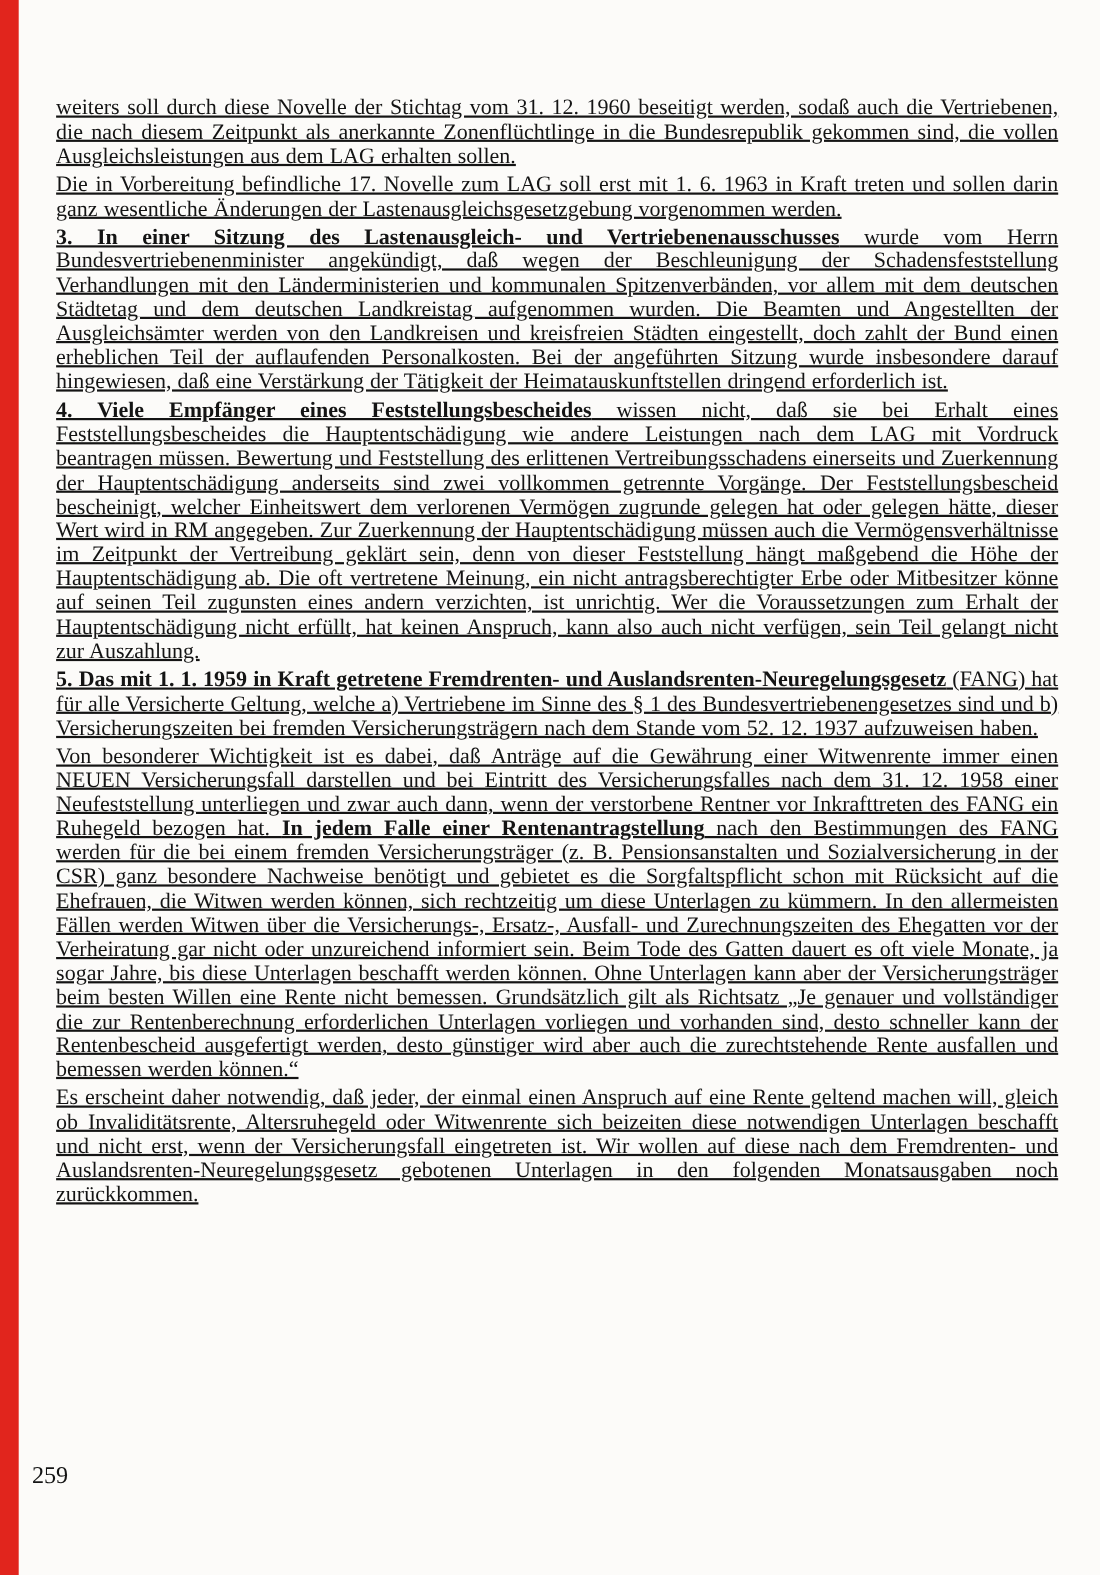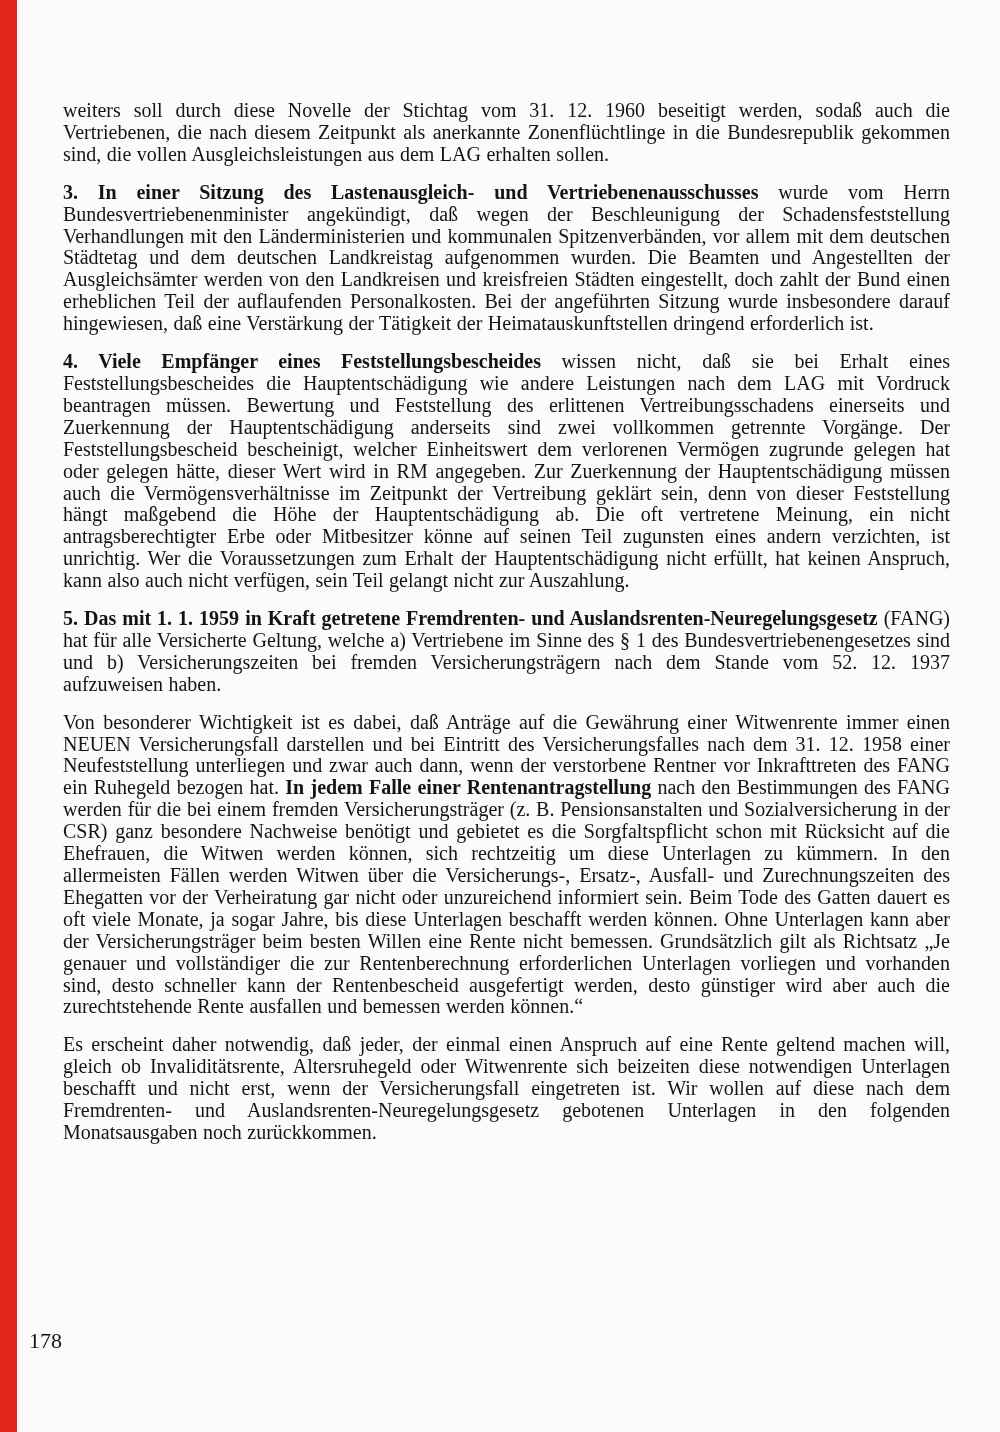--- a/index.html
+++ b/index.html
@@ -28,42 +28,44 @@
     width: 919px;
     font-family: "Liberation Serif", "DejaVu Serif", serif;
     font-size: 20px;
     line-height: 21.9px;
     color: #141414;
     text-align: justify;
     text-justify: inter-word;
     word-spacing: 0.5px;
   }
   .text-block p {
-    margin: 16px;
+    margin: 4px;
     padding: 0;
+    text-decoration: underline;
   }
   .text-block b {
     font-weight: bold;
   }
   .page-number {
     position: absolute;
     left: 29px;
     top: 1328px;
     font-family: "Liberation Serif", "DejaVu Serif", serif;
     font-size: 22px;
     color: #141414;
   }
 </style>
 </head>
 <body>
 
 <div class="scan-edge"></div>
 
 <div class="text-block">
   <p>weiters soll durch diese Novelle der Stichtag vom 31. 12. 1960 beseitigt werden, sodaß auch die Vertriebenen, die nach diesem Zeitpunkt als anerkannte Zonenflüchtlinge in die Bundesrepublik gekommen sind, die vollen Ausgleichsleistungen aus dem LAG erhalten sollen.</p>
+  <p>Die in Vorbereitung befindliche 17. Novelle zum LAG soll erst mit 1. 6. 1963 in Kraft treten und sollen darin ganz wesentliche Änderungen der Lastenausgleichsgesetzgebung vorgenommen werden.</p>
   <p><b>3. In einer Sitzung des Lastenausgleich- und Vertriebenenausschusses</b><span> wurde vom Herrn Bundesvertriebenenminister angekündigt, daß wegen der Beschleunigung der Schadensfeststellung Verhandlungen mit den Länderministerien und kommunalen Spitzenverbänden, vor allem mit dem deutschen Städtetag und dem deutschen Landkreistag aufgenommen wurden. Die Beamten und Angestellten der Ausgleichsämter werden von den Landkreisen und kreisfreien Städten eingestellt, doch zahlt der Bund einen erheblichen Teil der auflaufenden Personalkosten. Bei der angeführten Sitzung wurde insbesondere darauf hingewiesen, daß eine Verstärkung der Tätigkeit der Heimatauskunftstellen dringend erforderlich ist.</span></p>
   <p><b>4. Viele Empfänger eines Feststellungsbescheides</b><span> wissen nicht, daß sie bei Erhalt eines Feststellungsbescheides die Hauptentschädigung wie andere Leistungen nach dem LAG mit Vordruck beantragen müssen. Bewertung und Feststellung des erlittenen Vertreibungsschadens einerseits und Zuerkennung der Hauptentschädigung anderseits sind zwei vollkommen getrennte Vorgänge. Der Feststellungsbescheid bescheinigt, welcher Einheitswert dem verlorenen Vermögen zugrunde gelegen hat oder gelegen hätte, dieser Wert wird in RM angegeben. Zur Zuerkennung der Hauptentschädigung müssen auch die Vermögensverhältnisse im Zeitpunkt der Vertreibung geklärt sein, denn von dieser Feststellung hängt maßgebend die Höhe der Hauptentschädigung ab. Die oft vertretene Meinung, ein nicht antragsberechtigter Erbe oder Mitbesitzer könne auf seinen Teil zugunsten eines andern verzichten, ist unrichtig. Wer die Voraussetzungen zum Erhalt der Hauptentschädigung nicht erfüllt, hat keinen Anspruch, kann also auch nicht verfügen, sein Teil gelangt nicht zur Auszahlung.</span></p>
   <p><b>5. Das mit 1. 1. 1959 in Kraft getretene Fremdrenten- und Auslandsrenten-Neuregelungsgesetz</b><span> (FANG) hat für alle Versicherte Geltung, welche a) Vertriebene im Sinne des § 1 des Bundesvertriebenengesetzes sind und b) Versicherungszeiten bei fremden Versicherungsträgern nach dem Stande vom 52. 12. 1937 aufzuweisen haben.</span></p>
   <p><span>Von besonderer Wichtigkeit ist es dabei, daß Anträge auf die Gewährung einer Witwenrente immer einen NEUEN Versicherungsfall darstellen und bei Eintritt des Versicherungsfalles nach dem 31. 12. 1958 einer Neufeststellung unterliegen und zwar auch dann, wenn der verstorbene Rentner vor Inkrafttreten des FANG ein Ruhegeld bezogen hat. </span><b>In jedem Falle einer Rentenantragstellung</b><span> nach den Bestimmungen des FANG werden für die bei einem fremden Versicherungsträger (z. B. Pensionsanstalten und Sozialversicherung in der CSR) ganz besondere Nachweise benötigt und gebietet es die Sorgfaltspflicht schon mit Rücksicht auf die Ehefrauen, die Witwen werden können, sich rechtzeitig um diese Unterlagen zu kümmern. In den allermeisten Fällen werden Witwen über die Versicherungs-, Ersatz-, Ausfall- und Zurechnungszeiten des Ehegatten vor der Verheiratung gar nicht oder unzureichend informiert sein. Beim Tode des Gatten dauert es oft viele Monate, ja sogar Jahre, bis diese Unterlagen beschafft werden können. Ohne Unterlagen kann aber der Versicherungsträger beim besten Willen eine Rente nicht bemessen. Grundsätzlich gilt als Richtsatz „Je genauer und vollständiger die zur Rentenberechnung erforderlichen Unterlagen vorliegen und vorhanden sind, desto schneller kann der Rentenbescheid ausgefertigt werden, desto günstiger wird aber auch die zurechtstehende Rente ausfallen und bemessen werden können.“</span></p>
   <p>Es erscheint daher notwendig, daß jeder, der einmal einen Anspruch auf eine Rente geltend machen will, gleich ob Invaliditätsrente, Altersruhegeld oder Witwenrente sich beizeiten diese notwendigen Unterlagen beschafft und nicht erst, wenn der Versicherungsfall eingetreten ist. Wir wollen auf diese nach dem Fremdrenten- und Auslandsrenten-Neuregelungsgesetz gebotenen Unterlagen in den folgenden Monatsausgaben noch zurückkommen.</p>
 </div>
 
-<div class="page-number">178</div>
+<div class="page-number">259</div>
 
 </body></html>

